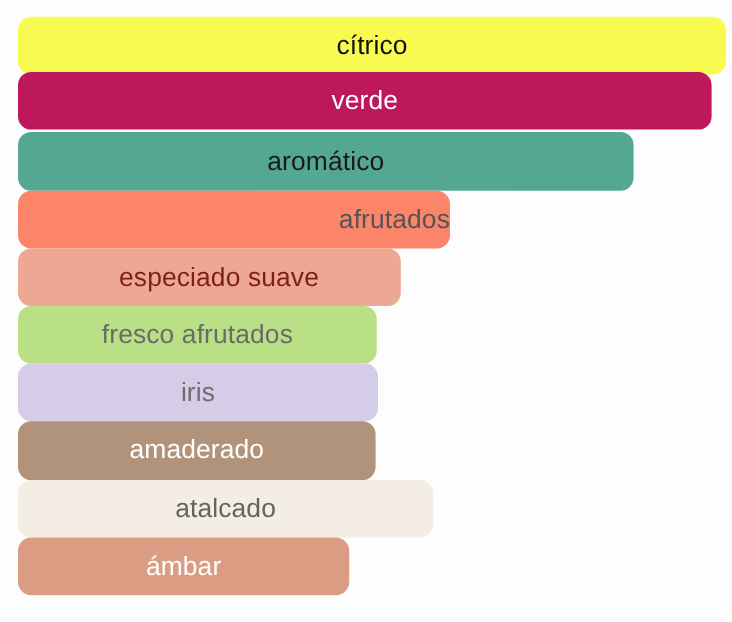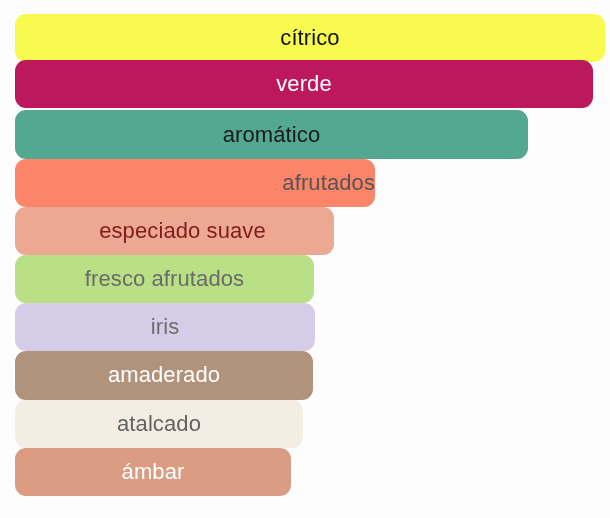--- a/index.html
+++ b/index.html
@@ -58,19 +58,19 @@
   </div>
   <div class="bar-row" style="top: 255px; height: 48.2px; width: 299px; background: rgb(185, 224, 132);">
     <span class="bar-label" style="color: rgb(107, 107, 107);">fresco afrutados</span>
   </div>
   <div class="bar-row" style="top: 303.2px; height: 48.2px; width: 300px; background: rgb(213, 204, 231); justify-content: center;">
     <span class="bar-label" style="color: rgb(110, 110, 110);">iris</span>
   </div>
   <div class="bar-row" style="top: 351.4px; height: 48.2px; width: 298px; background: rgb(176, 147, 122);">
     <span class="bar-label" style="color: rgb(255, 255, 255);">amaderado</span>
   </div>
-  <div class="bar-row" style="top: 399.6px; height: 48.2px; width: 288px; background: rgb(243, 237, 227);">
+  <div class="bar-row" style="top: 399.6px; height: 48.2px; width: 346px; background: rgb(243, 237, 227);">
     <span class="bar-label" style="color: rgb(99, 99, 99);">atalcado</span>
   </div>
   <div class="bar-row" style="top: 447.8px; height: 48.2px; width: 276px; background: rgb(218, 156, 131);">
     <span class="bar-label" style="color: rgb(255, 255, 255);">ámbar</span>
   </div>
 </div>
 
 </body></html>

